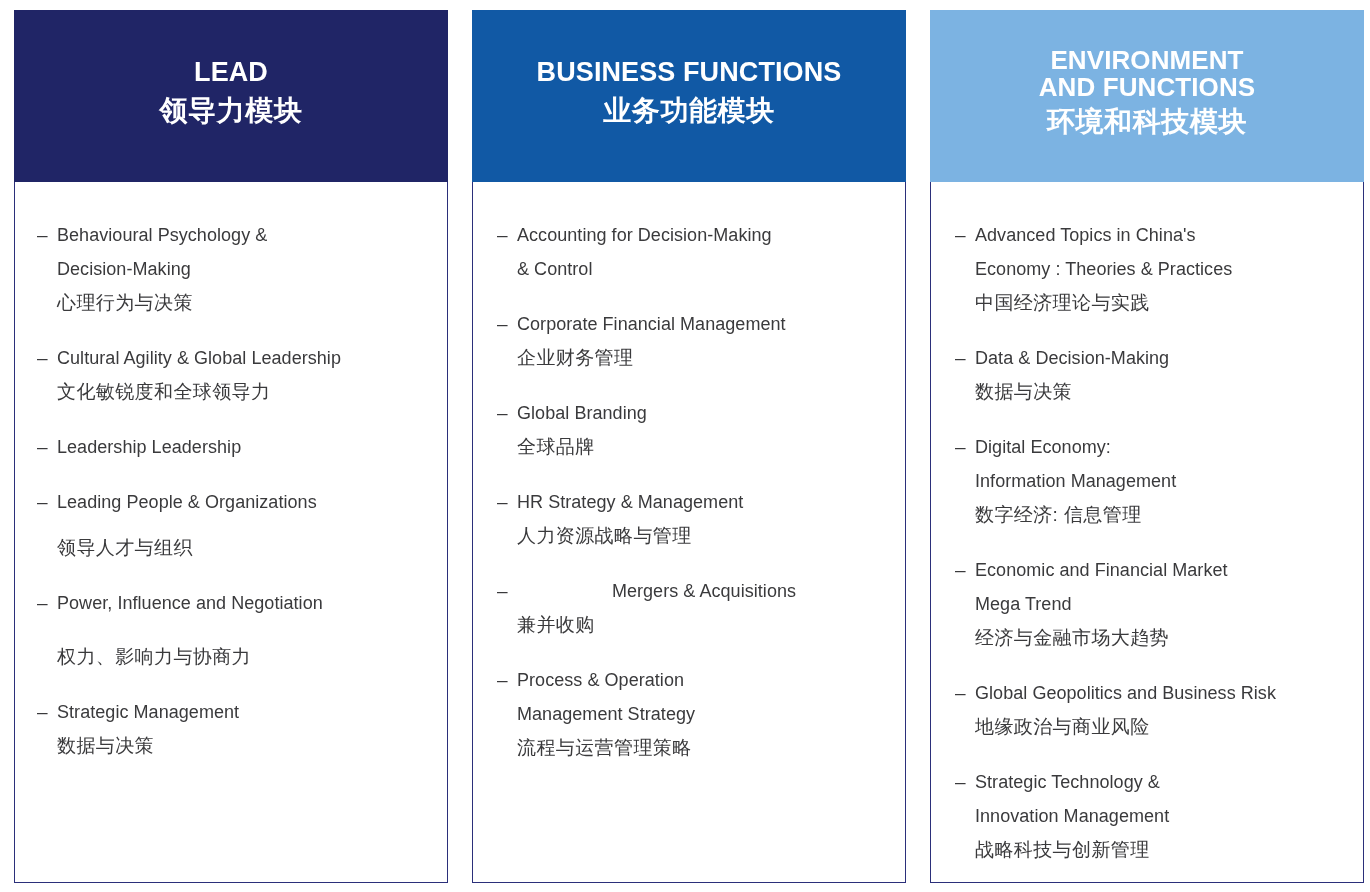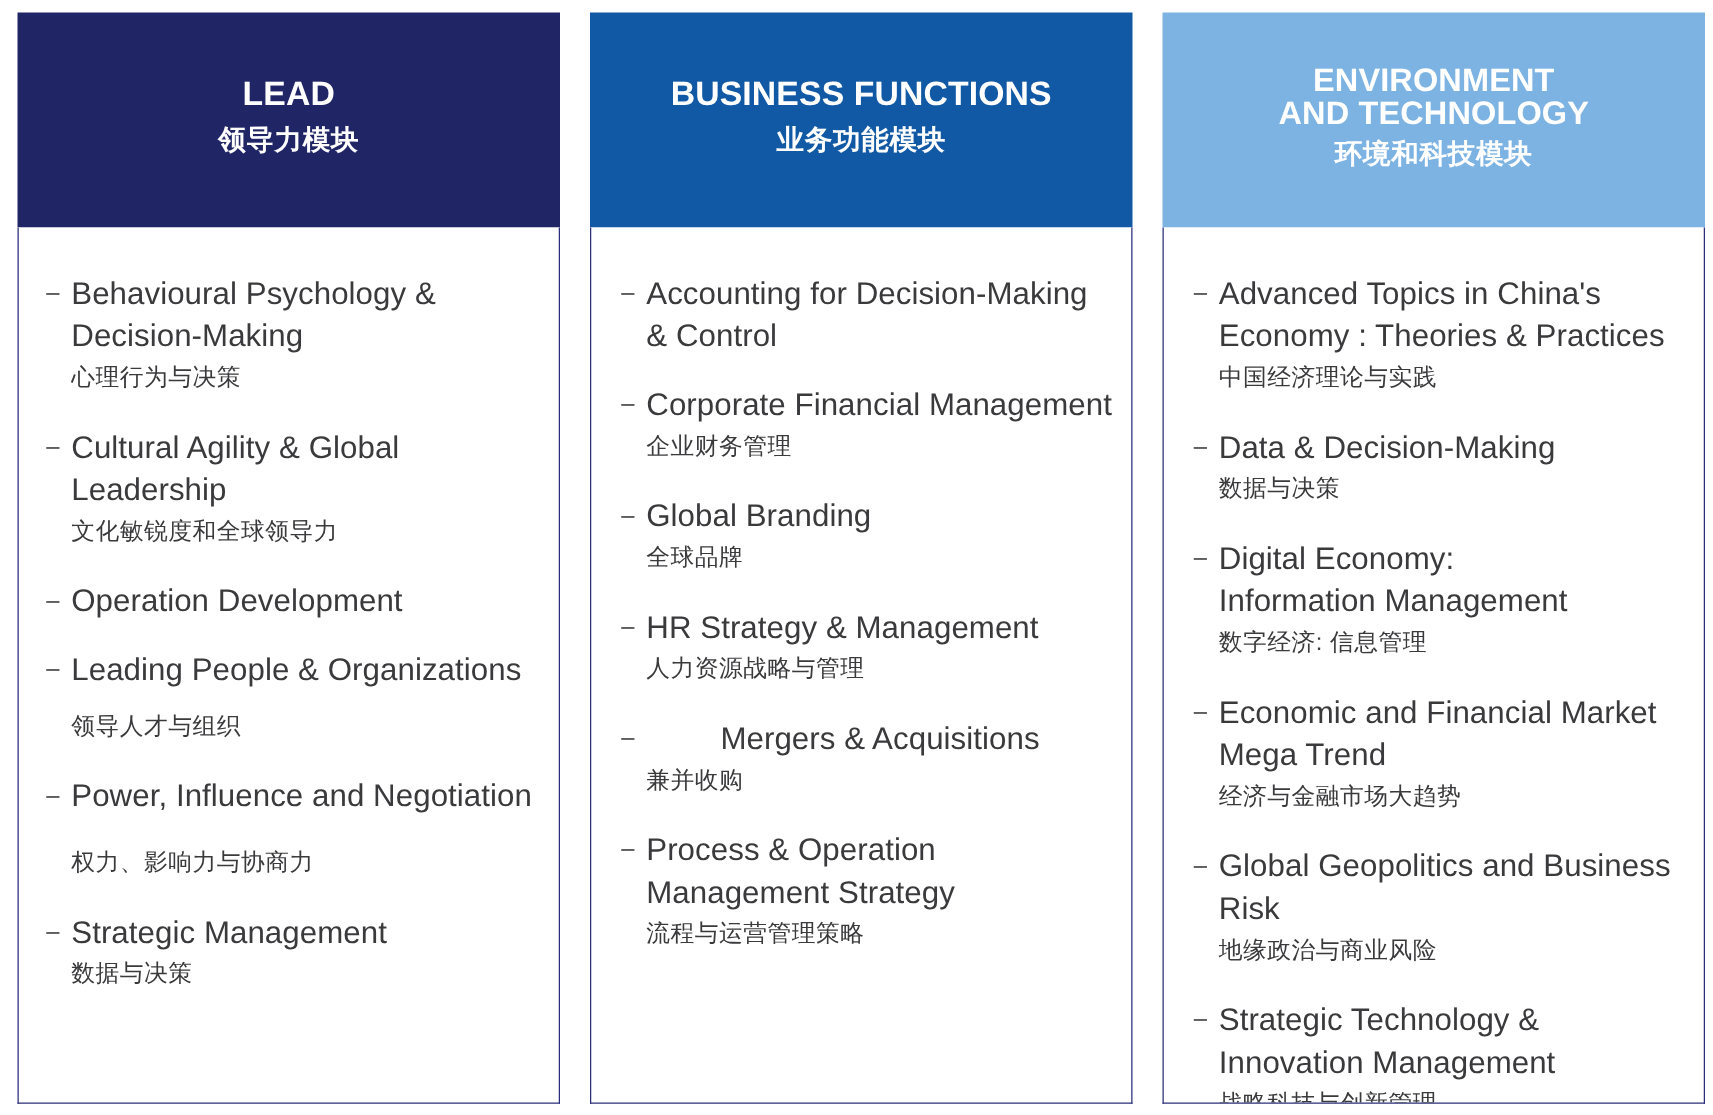--- a/index.html
+++ b/index.html
@@ -50,21 +50,21 @@
     font-weight: bold;
     font-size: 27px;
     line-height: 1.02;
     letter-spacing: 0.1px;
     white-space: pre-line;
   }
 
   .header-zh {
     color: #ffffff;
     font-weight: bold;
-    font-size: 22px;
+    font-size: 28px;
     line-height: 1.15;
     margin-top: 9px;
     letter-spacing: 0.6px;
   }
 
   .module-header.light .header-en { font-size: 26px; }
   .module-header.light .header-zh { margin-top: 6px; }
 
   .module-body {
     flex: 1 1 auto;
@@ -93,21 +93,21 @@
     font-size: 19px;
     line-height: 34px;
     text-align: left;
     padding-left: 2px;
   }
 
   .course-text { flex: 1 1 auto; }
 
   .course-en {
     color: #3a3a3c;
-    font-size: 25px;
+    font-size: 18px;
     line-height: 34px;
     letter-spacing: 0.05px;
     white-space: pre-line;
   }
 
   .course-zh {
     color: #3a3a3c;
     font-size: 19px;
     line-height: 34px;
     letter-spacing: 0.4px;
@@ -140,21 +140,21 @@
         <li class="course-item">
           <span class="dash">–</span>
           <span class="course-text">
             <span class="course-en" style="display: block;">Cultural Agility &amp; Global Leadership</span>
             <span class="course-zh" style="display: block;">文化敏锐度和全球领导力</span>
           </span>
         </li>
         <li class="course-item">
           <span class="dash">–</span>
           <span class="course-text">
-            <span class="course-en" style="display: block;">Operation Development</span>
+            <span class="course-en" style="display: block;">Leadership Leadership</span>
           </span>
         </li>
         <li class="course-item">
           <span class="dash">–</span>
           <span class="course-text">
             <span class="course-en" style="display: block;">Leading People &amp; Organizations</span>
             <span class="course-zh" style="display: block; margin-top: 12px;">领导人才与组织</span>
           </span>
         </li>
         <li class="course-item">
@@ -225,21 +225,21 @@
             <span class="course-zh" style="display: block;">流程与运营管理策略</span>
           </span>
         </li>
       </ul>
     </div>
   </section>
 
   <section class="module-card col-3">
     <header class="module-header light">
       <div class="header-en">ENVIRONMENT
-AND TECHNOLOGY</div>
+AND FUNCTIONS</div>
       <div class="header-zh">环境和科技模块</div>
     </header>
     <div class="module-body">
       <ul class="course-list">
         <li class="course-item">
           <span class="dash">–</span>
           <span class="course-text">
             <span class="course-en" style="display: block;">Advanced Topics in China's
 Economy : Theories &amp; Practices</span>
             <span class="course-zh" style="display: block;">中国经济理论与实践</span>

